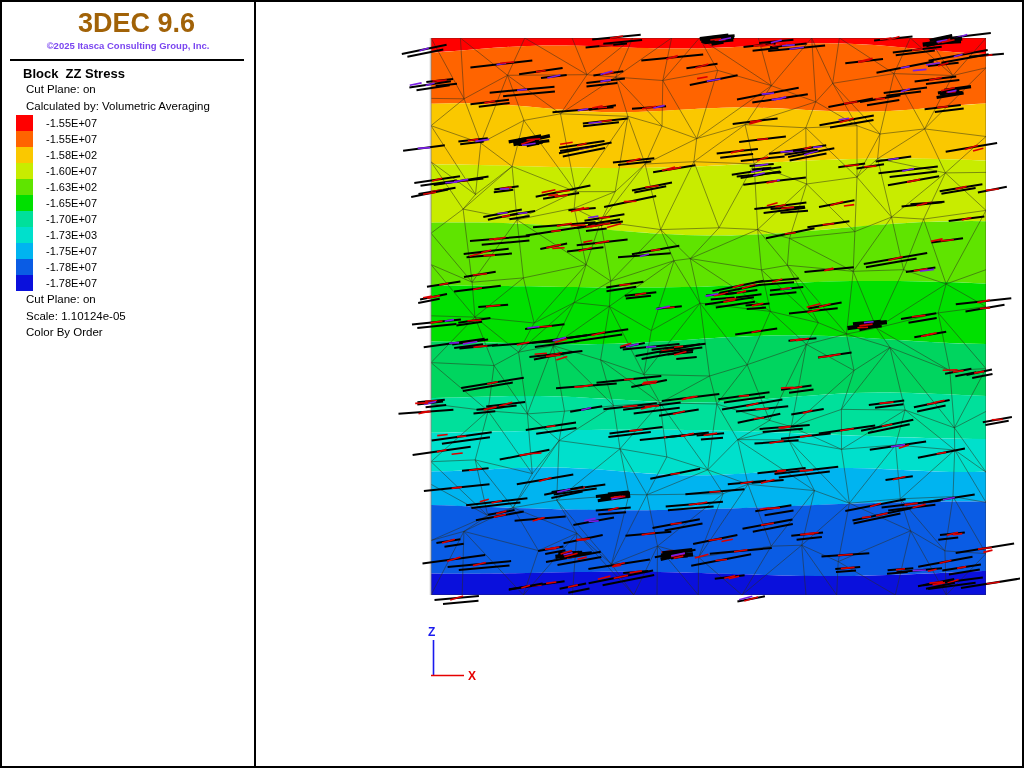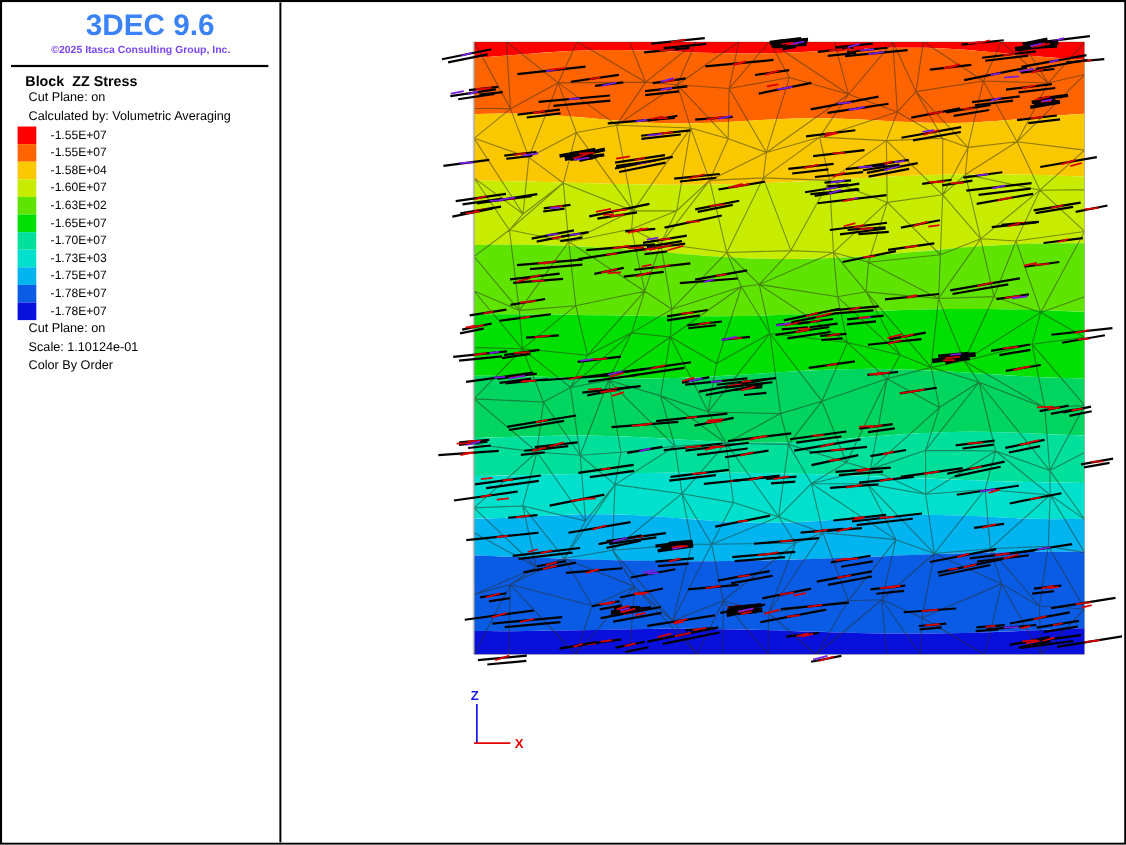--- a/index.html
+++ b/index.html
@@ -28,40 +28,40 @@
   .legend-label{margin-left:13px;font-size:11px;color:#000;}
   .viewport{position:relative;flex:1;height:100%;background:#fff;}
   .viewport svg{position:absolute;left:0;top:0;}
 </style>
 </head>
 <body>
 
 <div class="frame">
 
   <aside class="panel">
-    <div class="app-title" style="color: #3b82f6; padding-left: 17px;">3DEC 9.6</div>
+    <div class="app-title" style="color: #a16207; padding-left: 17px;">3DEC 9.6</div>
     <div class="copyright" style="color: rgb(122, 70, 240);">©2025 Itasca Consulting Group, Inc.</div>
     <div class="sep"></div>
 
     <div class="h1">Block  ZZ Stress</div>
     <div class="sub">Cut Plane: on</div>
     <div class="sub">Calculated by: Volumetric Averaging</div>
 
     <div class="legend" id="legend">
         <div class="legend-row">
           <span class="legend-swatch" style="background: rgb(255, 0, 0);"></span>
           <span class="legend-label">-1.55E+07</span>
         </div>
         <div class="legend-row">
           <span class="legend-swatch" style="background: rgb(255, 100, 0);"></span>
           <span class="legend-label">-1.55E+07</span>
         </div>
         <div class="legend-row">
           <span class="legend-swatch" style="background: rgb(250, 200, 0);"></span>
-          <span class="legend-label">-1.58E+04</span>
+          <span class="legend-label">-1.58E+02</span>
         </div>
         <div class="legend-row">
           <span class="legend-swatch" style="background: rgb(200, 236, 0);"></span>
           <span class="legend-label">-1.60E+07</span>
         </div>
         <div class="legend-row">
           <span class="legend-swatch" style="background: rgb(95, 228, 0);"></span>
           <span class="legend-label">-1.63E+02</span>
         </div>
         <div class="legend-row">
@@ -84,21 +84,21 @@
           <span class="legend-swatch" style="background: rgb(10, 92, 228);"></span>
           <span class="legend-label">-1.78E+07</span>
         </div>
         <div class="legend-row">
           <span class="legend-swatch" style="background: rgb(10, 16, 220);"></span>
           <span class="legend-label">-1.78E+07</span>
         </div>
       </div>
 
     <div class="sub">Cut Plane: on</div>
-    <div class="sub">Scale: 1.10124e-01</div>
+    <div class="sub">Scale: 1.10124e-05</div>
     <div class="sub">Color By Order</div>
   </aside>
 
   <main class="viewport">
     <svg id="plot" width="764" height="764" viewBox="258 2 764 764">
         <defs>
           <clipPath id="pc">
             <rect x="433" y="38" width="555" height="557"></rect>
           </clipPath>
         </defs>

